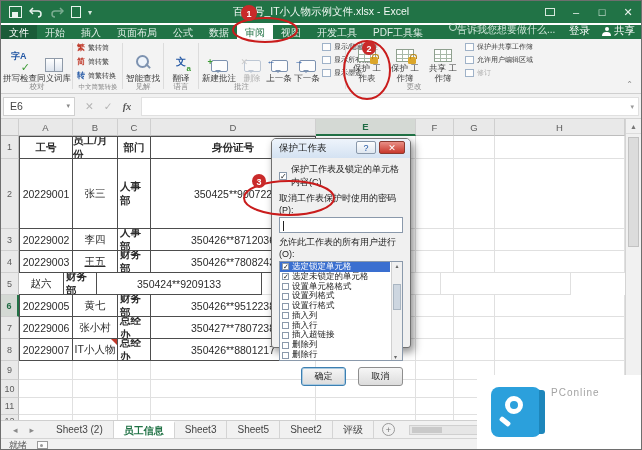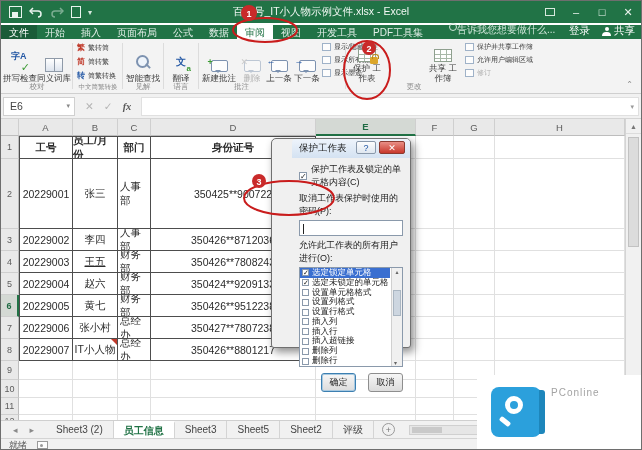--- a/index.html
+++ b/index.html
@@ -85,42 +85,42 @@
   .gridrow{display:flex;}
   .ch{background:#e9e9e9;border-right:1px solid #cfcfcf;border-bottom:1px solid #bdbdbd;color:#5c5c5c;font-size:9.5px;display:flex;align-items:center;justify-content:center;flex:none;}
   .ch.sel{background:#d4d9d4;color:#1e6b43;font-weight:bold;border-bottom:2px solid #217346;}
   .rh{background:#e9e9e9;border-right:1px solid #bdbdbd;border-bottom:1px solid #cfcfcf;color:#5c5c5c;font-size:9px;display:flex;align-items:center;justify-content:center;flex:none;}
   .rh.sel{background:#d4d9d4;color:#1e6b43;font-weight:bold;border-right:2px solid #217346;}
   .cell{border-right:1px solid #e0e0e0;border-bottom:1px solid #e0e0e0;font-size:10.5px;color:#2b2b2b;display:flex;align-items:center;justify-content:center;flex:none;overflow:hidden;position:relative;}
   .cell.tbl{border-right:1px solid #4d4d4d;border-bottom:1px solid #4d4d4d;}
   .cell.tbl.top{border-top:1.5px solid #4d4d4d;}
   .cell.tbl.leftb{border-left:1.5px solid #4d4d4d;}
   .cell.hd{font-weight:bold;}
-  .cell.al{justify-content:flex-start;padding-left:2px;}
+  .cell.al{justify-content:flex-start;padding-left:2px;font-weight:bold;}
   .cmark{position:absolute;right:0;top:0;border:3px solid transparent;border-top-color:#c0392b;border-right-color:#c0392b;}
   .vscroll{position:absolute;right:0;top:118px;width:16px;height:301px;background:#f1f1f1;border-left:1px solid #d4d4d4;}
   .varrow{height:15px;border-bottom:1px solid #dcdcdc;display:flex;align-items:center;justify-content:center;font-size:7px;color:#777;}
   .vthumb{position:absolute;left:2px;top:18px;width:11px;height:110px;background:#dcdcdc;border:1px solid #c2c2c2;}
 
   
   .tabsbar{position:absolute;left:0;top:419px;width:100%;height:18px;background:#f1f1f1;border-top:1px solid #cfcfcf;display:flex;align-items:stretch;font-size:10px;color:#444;}
   .navarrows{display:flex;align-items:center;gap:12px;padding:0 12px;color:#8a8a8a;font-size:9px;}
   .stab{padding:0 10px;display:flex;align-items:center;border-right:1px solid #d4d4d4;white-space:nowrap;}
   .stab.active{background:#fff;color:#217346;font-weight:bold;border-top:2px solid #fff;}
   .addsheet{width:13px;height:13px;border:1px solid #9a9a9a;border-radius:50%;align-self:center;margin-left:8px;display:flex;align-items:center;justify-content:center;font-size:9px;color:#777;}
   .hscroll{align-self:center;margin-left:14px;width:96px;height:10px;background:#e6e6e6;border:1px solid #d0d0d0;position:relative;}
   .hthumb{position:absolute;left:2px;top:1px;width:30px;height:6px;background:#c9c9c9;}
 
   
   .statusbar{position:absolute;left:0;top:437px;width:100%;height:13px;background:#f1f1f1;border-top:1px solid #d4d4d4;display:flex;align-items:center;font-size:9px;color:#555;gap:10px;padding-left:8px;}
   .macroicon{width:11px;height:8px;border:1px solid #9a9a9a;background:#fdfdfd;position:relative;}
   .macroicon:after{content:"";position:absolute;left:2px;top:2px;width:3px;height:3px;background:#9a9a9a;border-radius:50%;}
 
   
-  .dialog{position:absolute;left:270px;top:137px;width:140px;height:210px;background:#f0f0f0;border:1px solid #707070;border-radius:5px 5px 3px 3px;box-shadow:3px 4px 8px rgba(0,0,0,.45);z-index:30;font-size:9px;color:#222;padding-left:20px;}
+  .dialog{position:absolute;left:270px;top:137px;width:140px;height:210px;background:#f0f0f0;border:1px solid #707070;border-radius:5px 5px 3px 3px;box-shadow:3px 4px 8px rgba(0,0,0,.45);z-index:30;font-size:9px;color:#222;}
   .dtitle{height:19px;background:linear-gradient(#eef4fb,#d4e2f2);border-radius:4px 4px 0 0;display:flex;align-items:center;padding-left:7px;font-size:9.5px;color:#1c1c1c;position:relative;}
   .dhelp{position:absolute;right:34px;top:2px;width:20px;height:13px;background:linear-gradient(#fdfdfd,#dfe7f0);border:1px solid #8a99ab;border-radius:2px;color:#2458a5;font-size:9px;display:flex;align-items:center;justify-content:center;}
   .dclose{position:absolute;right:5px;top:2px;width:26px;height:13px;background:linear-gradient(#e98f86,#c8382c);border:1px solid #8c3a30;border-radius:2px;color:#fff;font-size:9px;display:flex;align-items:center;justify-content:center;}
   .dbody{padding:5px 7px 0 7px;}
   .drow{display:flex;align-items:center;gap:4px;margin-bottom:3px;}
   .cbx{width:8px;height:8px;border:1px solid #8a99ab;background:#fff;flex:none;font-size:8px;line-height:7px;text-align:center;color:#222;}
   .dlabel{margin:3px 0 2px 0;}
   .dinput{height:16px;background:#fff;border:1px solid #8a99ab;position:relative;}
   .caretline{position:absolute;left:3px;top:3px;width:1px;height:10px;background:#222;}
   .dlist{height:100px;background:#fff;border:1px solid #8a99ab;margin-top:2px;position:relative;display:flex;flex-direction:column;padding-right:12px;overflow:hidden;}
@@ -300,20 +300,26 @@
     </div>
     <div class="rsep" style="left:344px;"></div>
 
     <div class="rgroup" style="left:346px;width:214px;">
       <div class="bigbtn" style="left:2px;width:36px;">
         <span class="icn i-grid">
             <span class="lock"></span>
           </span>
         <span class="blabel">保护 工作表</span>
       </div>
+      <div class="bigbtn" style="left:40px;width:36px;">
+        <span class="icn i-grid">
+            <span class="lock"></span>
+          </span>
+        <span class="blabel">保护 工作簿</span>
+      </div>
       <div class="bigbtn" style="left:78px;width:36px;">
         <span class="icn i-grid"></span>
         <span class="blabel">共享 工作簿</span>
       </div>
       <div class="smallcol" style="left:118px;">
         <span class="smallbtn">
             <span class="chip"></span>
             <span>保护并共享工作簿</span>
           </span>
         <span class="smallbtn">
@@ -394,21 +400,20 @@
         <div class="cell tbl" style="width: 45px; height: 22px; text-decoration: underline;">王五</div>
         <div class="cell tbl al" style="width: 33px; height: 22px;">财务部</div>
         <div class="cell tbl" style="width: 165px; height: 22px;">350426**7808243</div>
         <div class="cell" style="width: 100px; height: 22px;"></div>
         <div class="cell" style="width: 38px; height: 22px;"></div>
         <div class="cell" style="width: 41px; height: 22px;"></div>
         <div class="cell" style="width: 130px; height: 22px;"></div>
       </div>
       <div class="gridrow">
         <div class="rh" style="width: 18px; height: 22px;">5</div>
-        <div class="cell tbl leftb" style="width: 54px; height: 22px;">20229004</div>
         <div class="cell tbl" style="width: 45px; height: 22px;">赵六</div>
         <div class="cell tbl al" style="width: 33px; height: 22px;">财务部</div>
         <div class="cell tbl" style="width: 165px; height: 22px;">350424**9209133</div>
         <div class="cell" style="width: 100px; height: 22px;"></div>
         <div class="cell" style="width: 38px; height: 22px;"></div>
         <div class="cell" style="width: 41px; height: 22px;"></div>
         <div class="cell" style="width: 130px; height: 22px;"></div>
       </div>
       <div class="gridrow">
         <div class="rh sel" style="width: 18px; height: 22px;">6</div>

